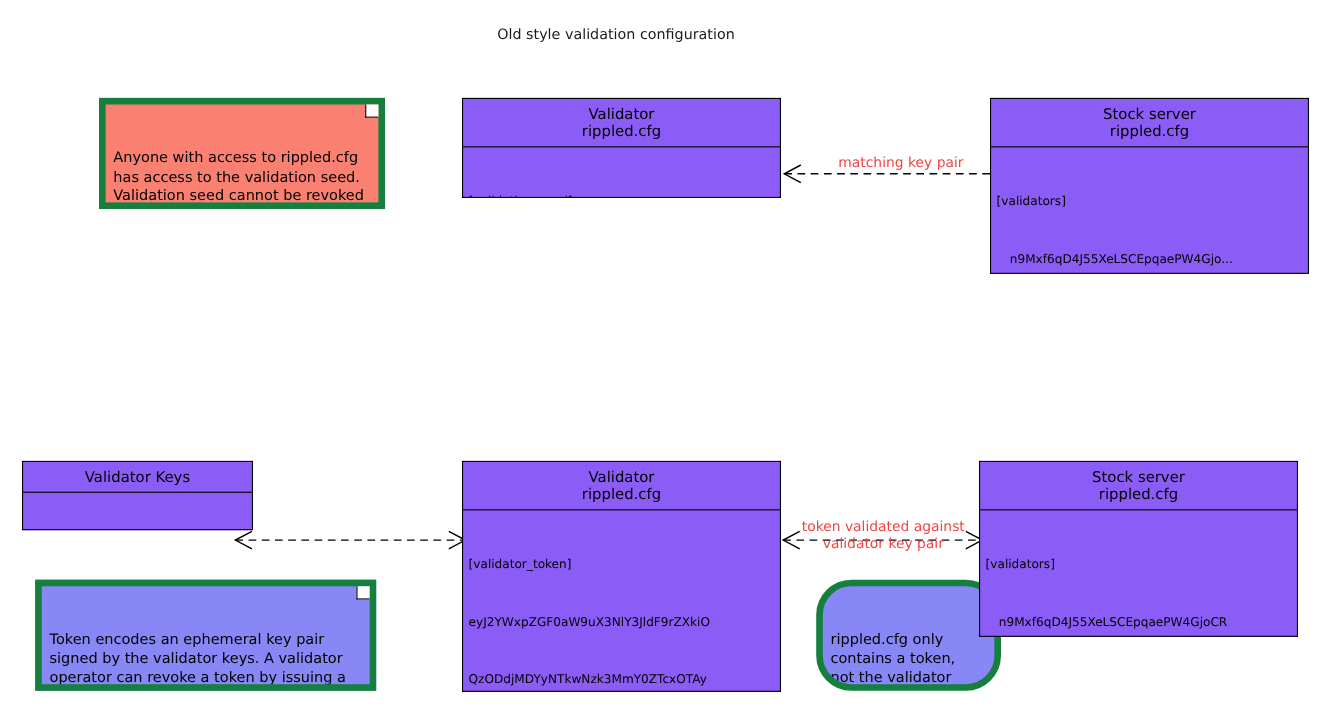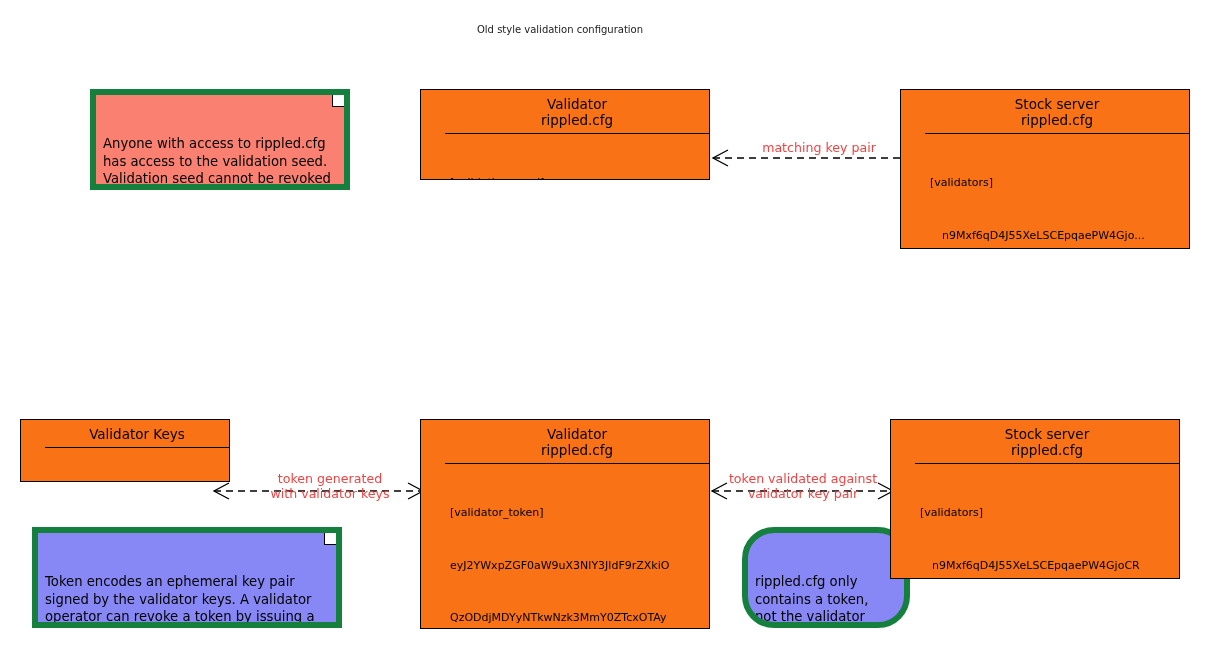--- a/index.html
+++ b/index.html
@@ -25,34 +25,33 @@
     position: absolute;
     left: 0; top: 0;
     width: 1210px;
     height: 650px;
     pointer-events: none;
   }
 
   
   .section-title {
     position: absolute;
-    font-size: 10px;
+    font-size: 13px;
     color: #1a1a1a;
     white-space: nowrap;
     text-align: center;
   }
 
   
   .umlbox {
     position: absolute;
-    background: #f97316;
+    background: #8b5cf6;
     border: 1px solid #000000;
     box-sizing: border-box;
     overflow: hidden;
-    padding-left: 24px;
   }
   .umlbox .uml-header {
     text-align: center;
     font-size: 13.5px;
     line-height: 16px;
     padding: 6px 4px 5px 4px;
     border-bottom: 1px solid #000000;
     box-sizing: border-box;
     white-space: pre-line;
   }
@@ -219,19 +218,17 @@
 rippled.cfg</div>
     <div class="uml-body">
       <span class="sect">[validators]</span>
       <span class="ind">n9Mxf6qD4J55XeLSCEpqaePW4GjoCR</span>
       
       
       
     </div>
   </div>
 
-  <div class="arrow-label" style="left:240px; top:471px; width:180px;">token generated
-with validator keys</div>
 
   <div class="arrow-label" style="left:712px; top:471px; width:182px;">token validated against
 validator key pair</div>
 
 </div>
 
 </body></html>

